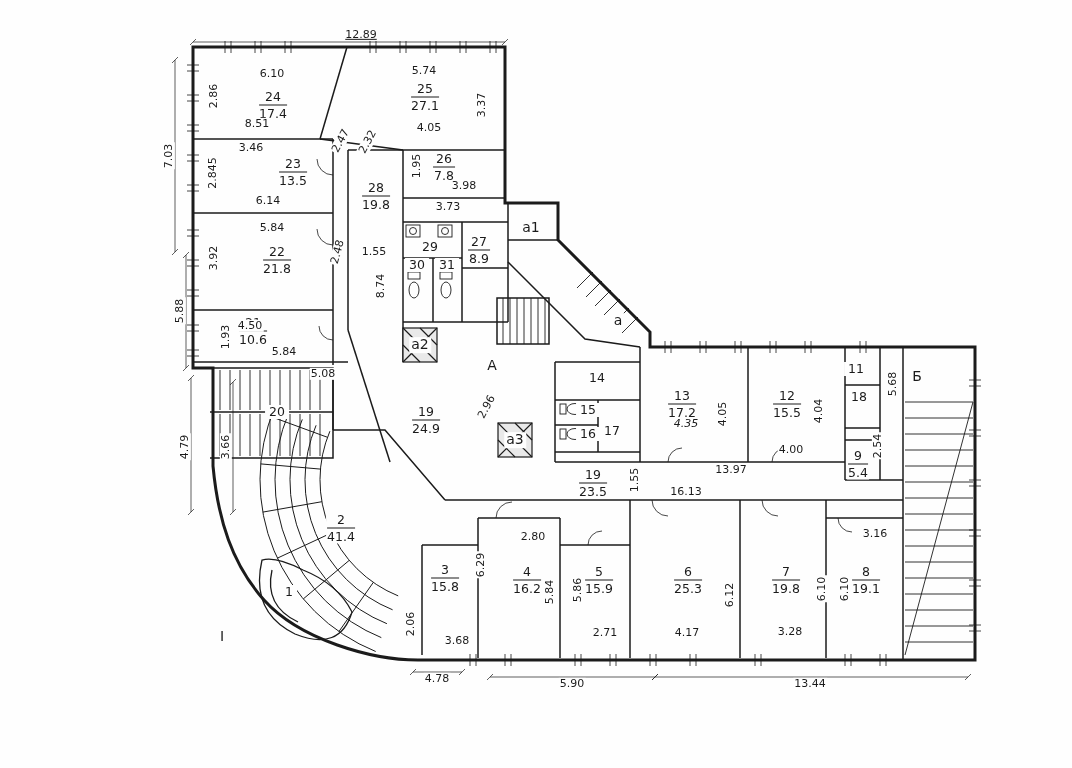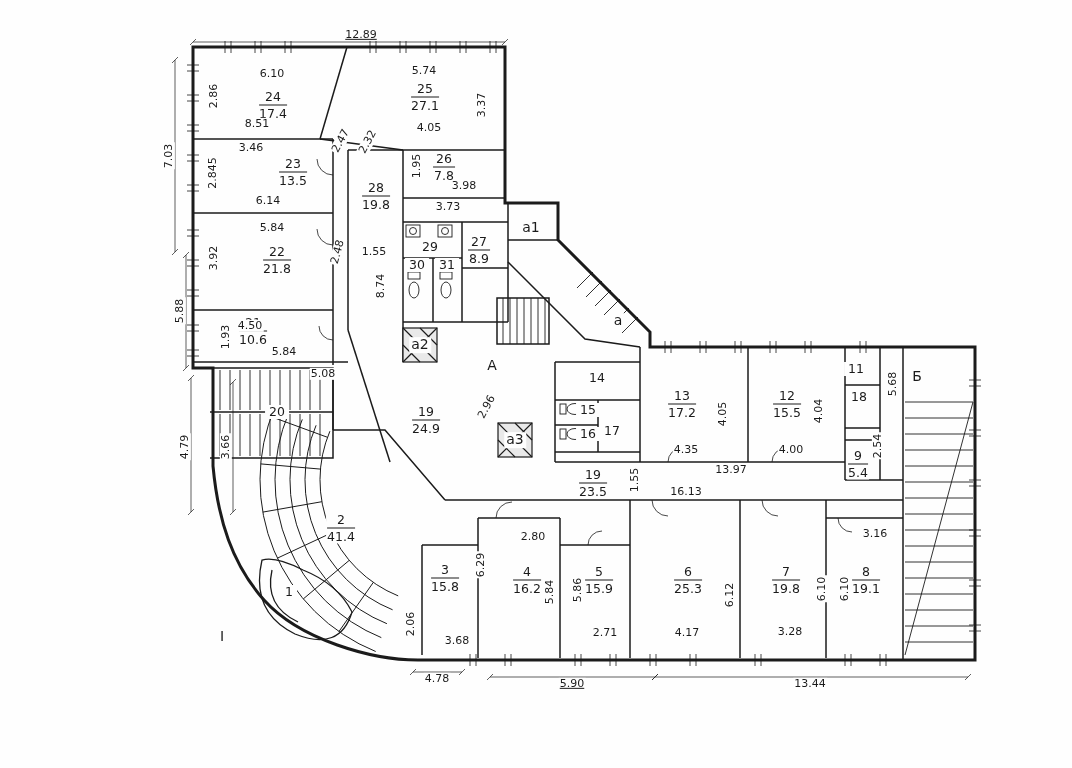--- a/index.html
+++ b/index.html
@@ -318,21 +318,21 @@
       <div class="lbl dim-label" style="left: 214px; top: 258px; transform: translate(-50%, -50%) rotate(-90deg);">3.92</div>
       <div class="lbl dim-label" style="left: 338px; top: 252px; transform: translate(-50%, -50%) rotate(-75deg);">2.48</div>
       <div class="lbl dim-label" style="left: 374px; top: 252px; transform: translate(-50%, -50%);">1.55</div>
       <div class="lbl dim-label" style="left: 250px; top: 297px; transform: translate(-50%, -50%); margin-top: 29px;">4.50</div>
       <div class="lbl dim-label" style="left: 381px; top: 286px; transform: translate(-50%, -50%) rotate(-90deg);">8.74</div>
       <div class="lbl dim-label" style="left: 226px; top: 337px; transform: translate(-50%, -50%) rotate(-90deg);">1.93</div>
       <div class="lbl dim-label" style="left: 284px; top: 352px; transform: translate(-50%, -50%);">5.84</div>
       <div class="lbl dim-label" style="left: 323px; top: 374px; transform: translate(-50%, -50%);">5.08</div>
       <div class="lbl dim-label" style="left: 487px; top: 407px; transform: translate(-50%, -50%) rotate(-62deg);">2.96</div>
       <div class="lbl dim-label" style="left: 723px; top: 414px; transform: translate(-50%, -50%) rotate(-90deg);">4.05</div>
-      <div class="lbl dim-label" style="left: 686px; top: 450px; transform: translate(-50%, -50%);">4.35</div>
+      <div class="lbl dim-label" style="left: 686px; top: 424px; transform: translate(-50%, -50%); font-style: italic;">4.35</div>
       <div class="lbl dim-label" style="left: 819px; top: 411px; transform: translate(-50%, -50%) rotate(-90deg);">4.04</div>
       <div class="lbl dim-label" style="left: 791px; top: 450px; transform: translate(-50%, -50%);">4.00</div>
       <div class="lbl dim-label" style="left: 731px; top: 470px; transform: translate(-50%, -50%);">13.97</div>
       <div class="lbl dim-label" style="left: 893px; top: 384px; transform: translate(-50%, -50%) rotate(-90deg);">5.68</div>
       <div class="lbl dim-label" style="left: 878px; top: 446px; transform: translate(-50%, -50%) rotate(-90deg);">2.54</div>
       <div class="lbl dim-label" style="left: 635px; top: 480px; transform: translate(-50%, -50%) rotate(-90deg);">1.55</div>
       <div class="lbl dim-label" style="left: 686px; top: 492px; transform: translate(-50%, -50%);">16.13</div>
       <div class="lbl dim-label" style="left: 481px; top: 565px; transform: translate(-50%, -50%) rotate(-90deg);">6.29</div>
       <div class="lbl dim-label" style="left: 533px; top: 537px; transform: translate(-50%, -50%);">2.80</div>
       <div class="lbl dim-label" style="left: 550px; top: 592px; transform: translate(-50%, -50%) rotate(-90deg);">5.84</div>
@@ -340,17 +340,17 @@
       <div class="lbl dim-label" style="left: 605px; top: 633px; transform: translate(-50%, -50%);">2.71</div>
       <div class="lbl dim-label" style="left: 730px; top: 595px; transform: translate(-50%, -50%) rotate(-90deg);">6.12</div>
       <div class="lbl dim-label" style="left: 687px; top: 633px; transform: translate(-50%, -50%);">4.17</div>
       <div class="lbl dim-label" style="left: 822px; top: 589px; transform: translate(-50%, -50%) rotate(-90deg);">6.10</div>
       <div class="lbl dim-label" style="left: 790px; top: 632px; transform: translate(-50%, -50%);">3.28</div>
       <div class="lbl dim-label" style="left: 865px; top: 534px; transform: translate(-50%, -50%); margin-left: 10px;">3.16</div>
       <div class="lbl dim-label" style="left: 845px; top: 589px; transform: translate(-50%, -50%) rotate(-90deg);">6.10</div>
       <div class="lbl dim-label" style="left: 411px; top: 624px; transform: translate(-50%, -50%) rotate(-90deg);">2.06</div>
       <div class="lbl dim-label" style="left: 457px; top: 641px; transform: translate(-50%, -50%);">3.68</div>
       <div class="lbl dim-label" style="left: 437px; top: 679px; transform: translate(-50%, -50%);">4.78</div>
-      <div class="lbl dim-label" style="left: 572px; top: 684px; transform: translate(-50%, -50%); text-decoration: underline;">5.90</div>
+      <div class="lbl dim-label" style="left: 572px; top: 684px; transform: translate(-50%, -50%);">5.90</div>
       <div class="lbl dim-label" style="left: 810px; top: 684px; transform: translate(-50%, -50%);">13.44</div>
     </div>
 
 </div>
 
 </body></html>

